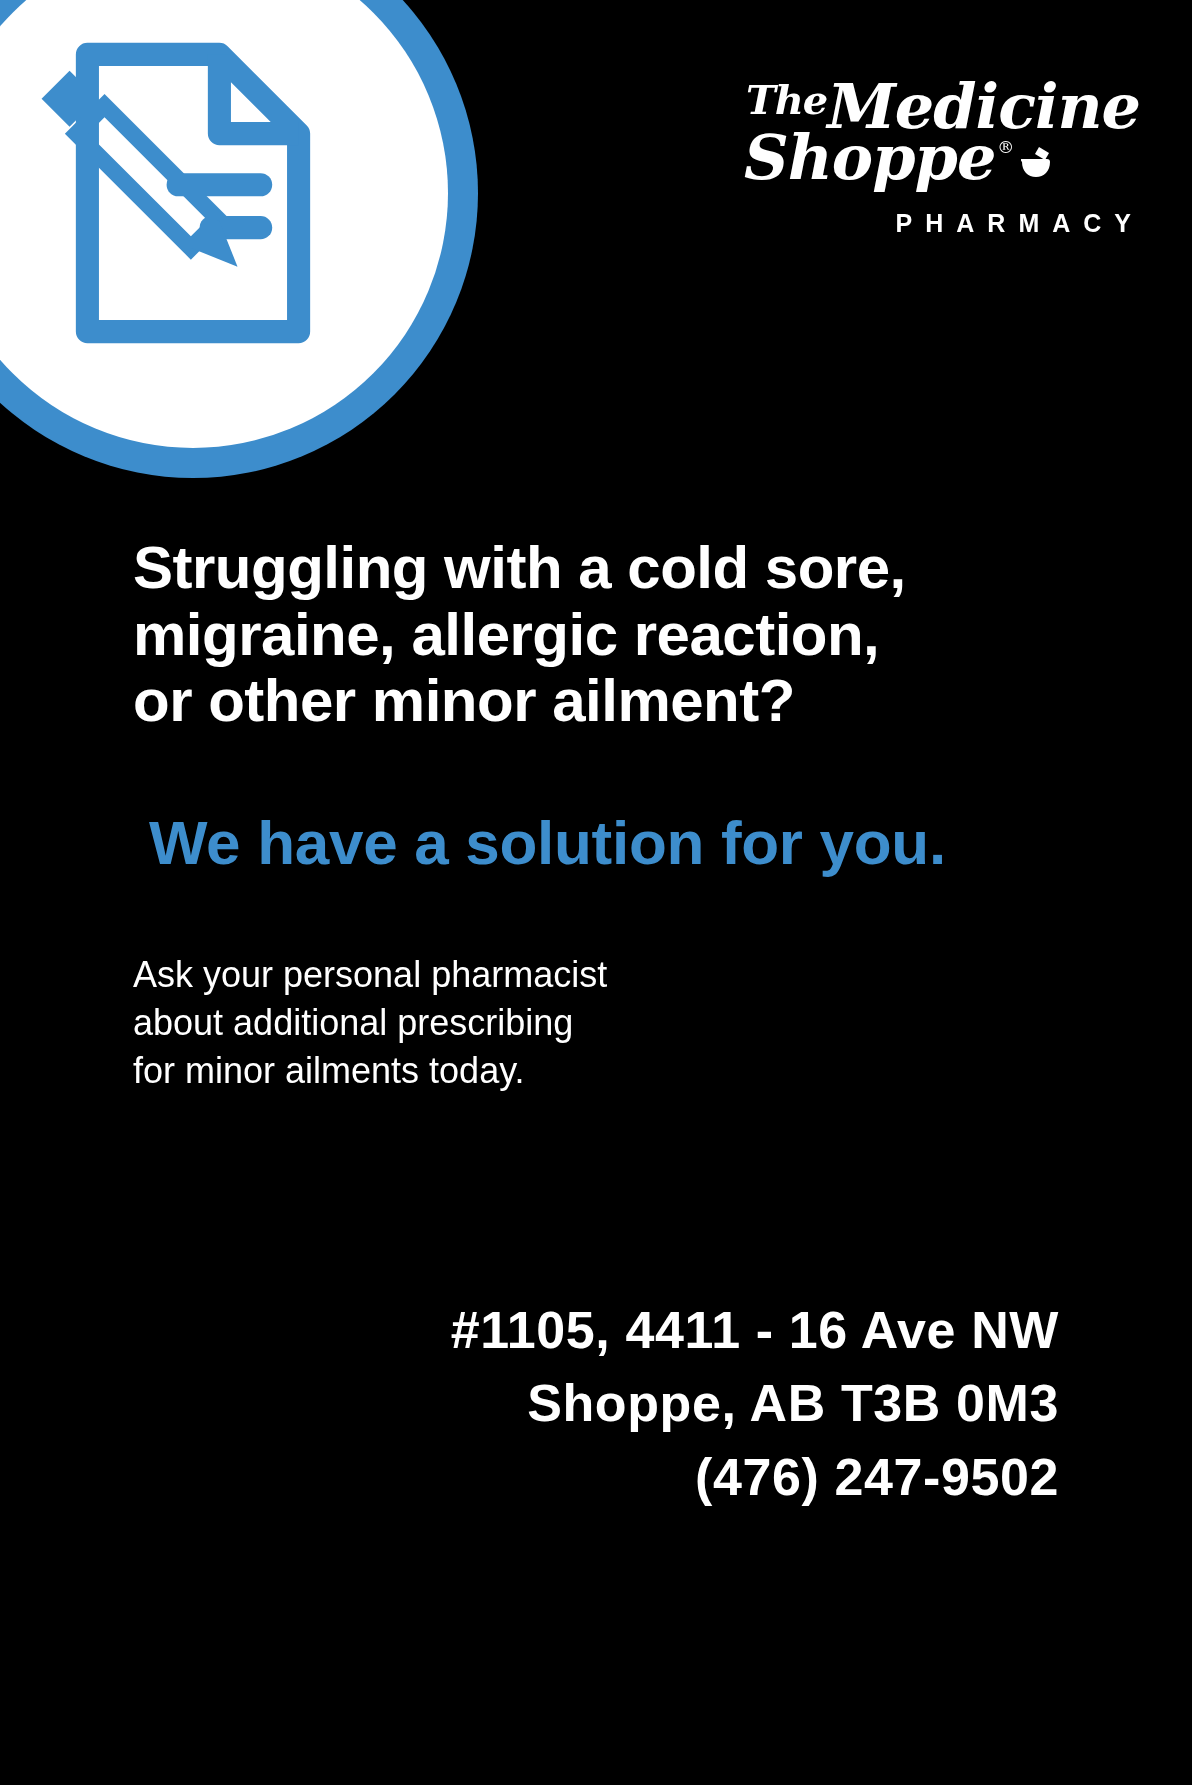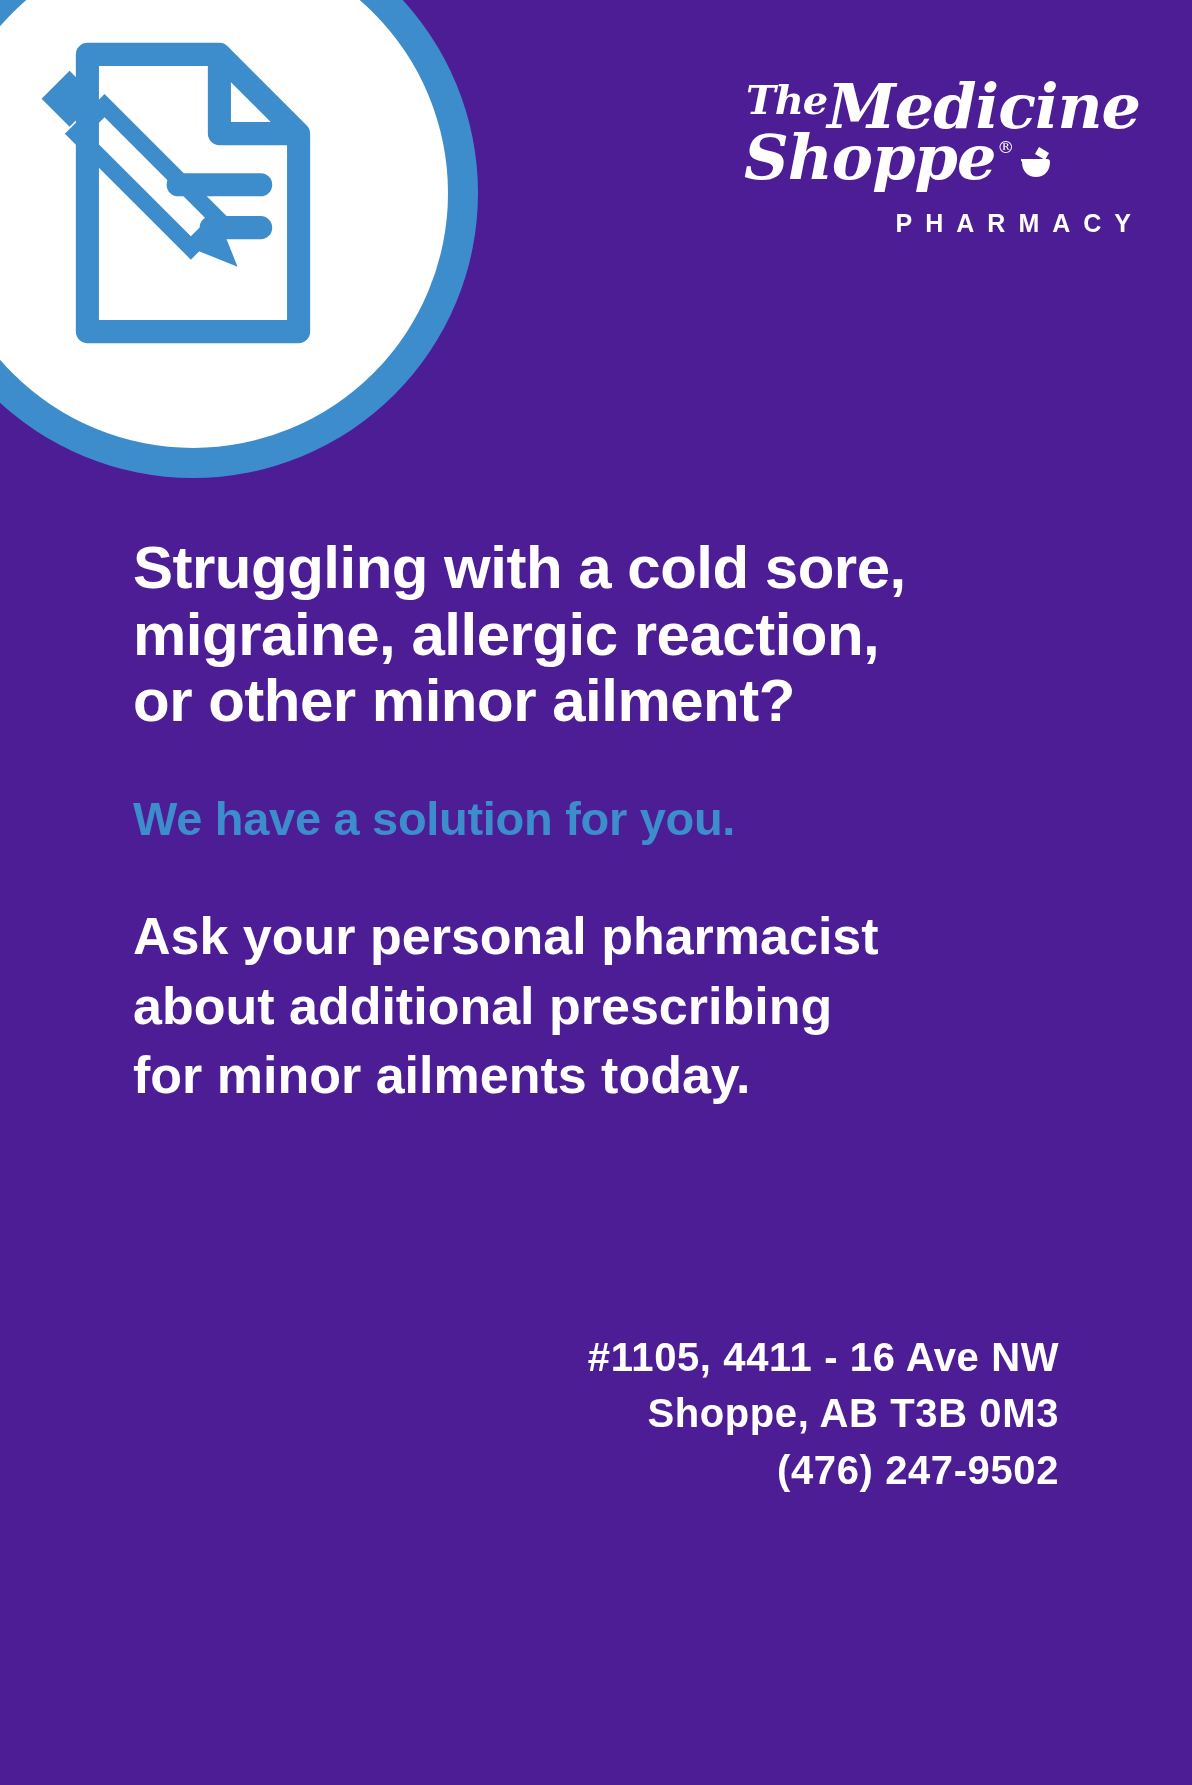--- a/index.html
+++ b/index.html
@@ -11,21 +11,21 @@
     height: 1785px;
     background: #1b2a55;
     font-family: "Liberation Sans", sans-serif;
     overflow: hidden;
     position: relative;
   }
 
   .poster {
     position: absolute;
     inset: 0;
-    background: #4c1d95;
+    background: #000000;
     overflow: hidden;
   }
 
   
   .badge {
     position: absolute;
     left: -92px;
     top: -92px;
     width: 570px;
     height: 570px;
@@ -125,49 +125,49 @@
     font-size: 60px;
     line-height: 1.11;
     color: #ffffff;
     letter-spacing: -0.5px;
     margin: 0;
     white-space: pre-line;
   }
   .subhead {
     font-family: "Liberation Sans Narrow", "Liberation Sans", sans-serif;
     font-weight: bold;
-    font-size: 47px;
+    font-size: 62px;
     line-height: 1.1;
     color: #3d8dcc;
-    margin: 0;
+    margin: 16px;
     padding-top: 58px;
     letter-spacing: -0.3px;
   }
   .body-copy {
     font-family: "Liberation Sans Narrow", "Liberation Sans", sans-serif;
-    font-weight: bold;
-    font-size: 52px;
+    font-weight: normal;
+    font-size: 36px;
     line-height: 1.33;
     color: #ffffff;
     margin: 0;
     padding-top: 58px;
     letter-spacing: 0px;
     white-space: pre-line;
   }
 
   
   .address {
     position: absolute;
     right: 133px;
-    bottom: 286px;
+    bottom: 270px;
     text-align: right;
     color: #ffffff;
     font-family: "Liberation Sans", sans-serif;
     font-weight: bold;
-    font-size: 40px;
+    font-size: 52px;
     line-height: 1.42;
     letter-spacing: 0.6px;
   }
   .address div { display: block; white-space: nowrap; }
 </style>
 </head>
 <body>
 
 <div class="poster">
 

